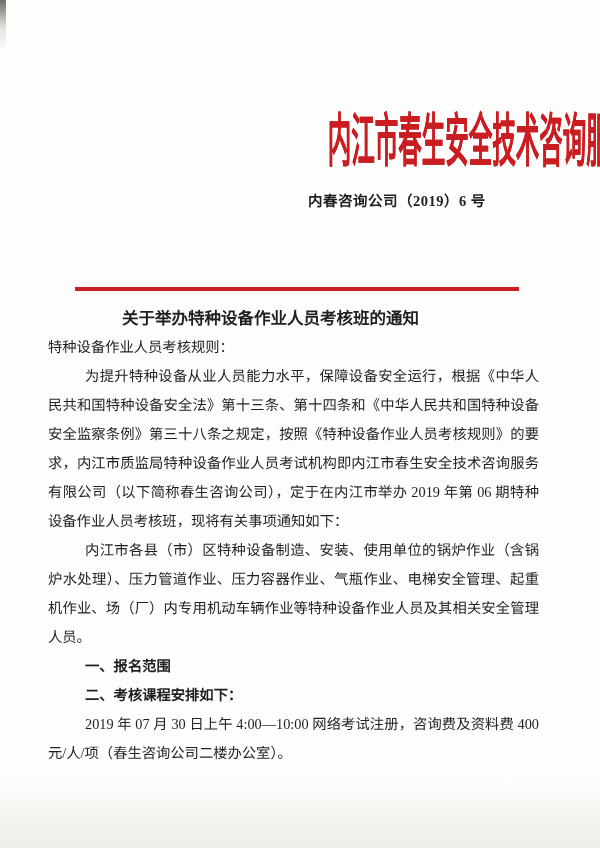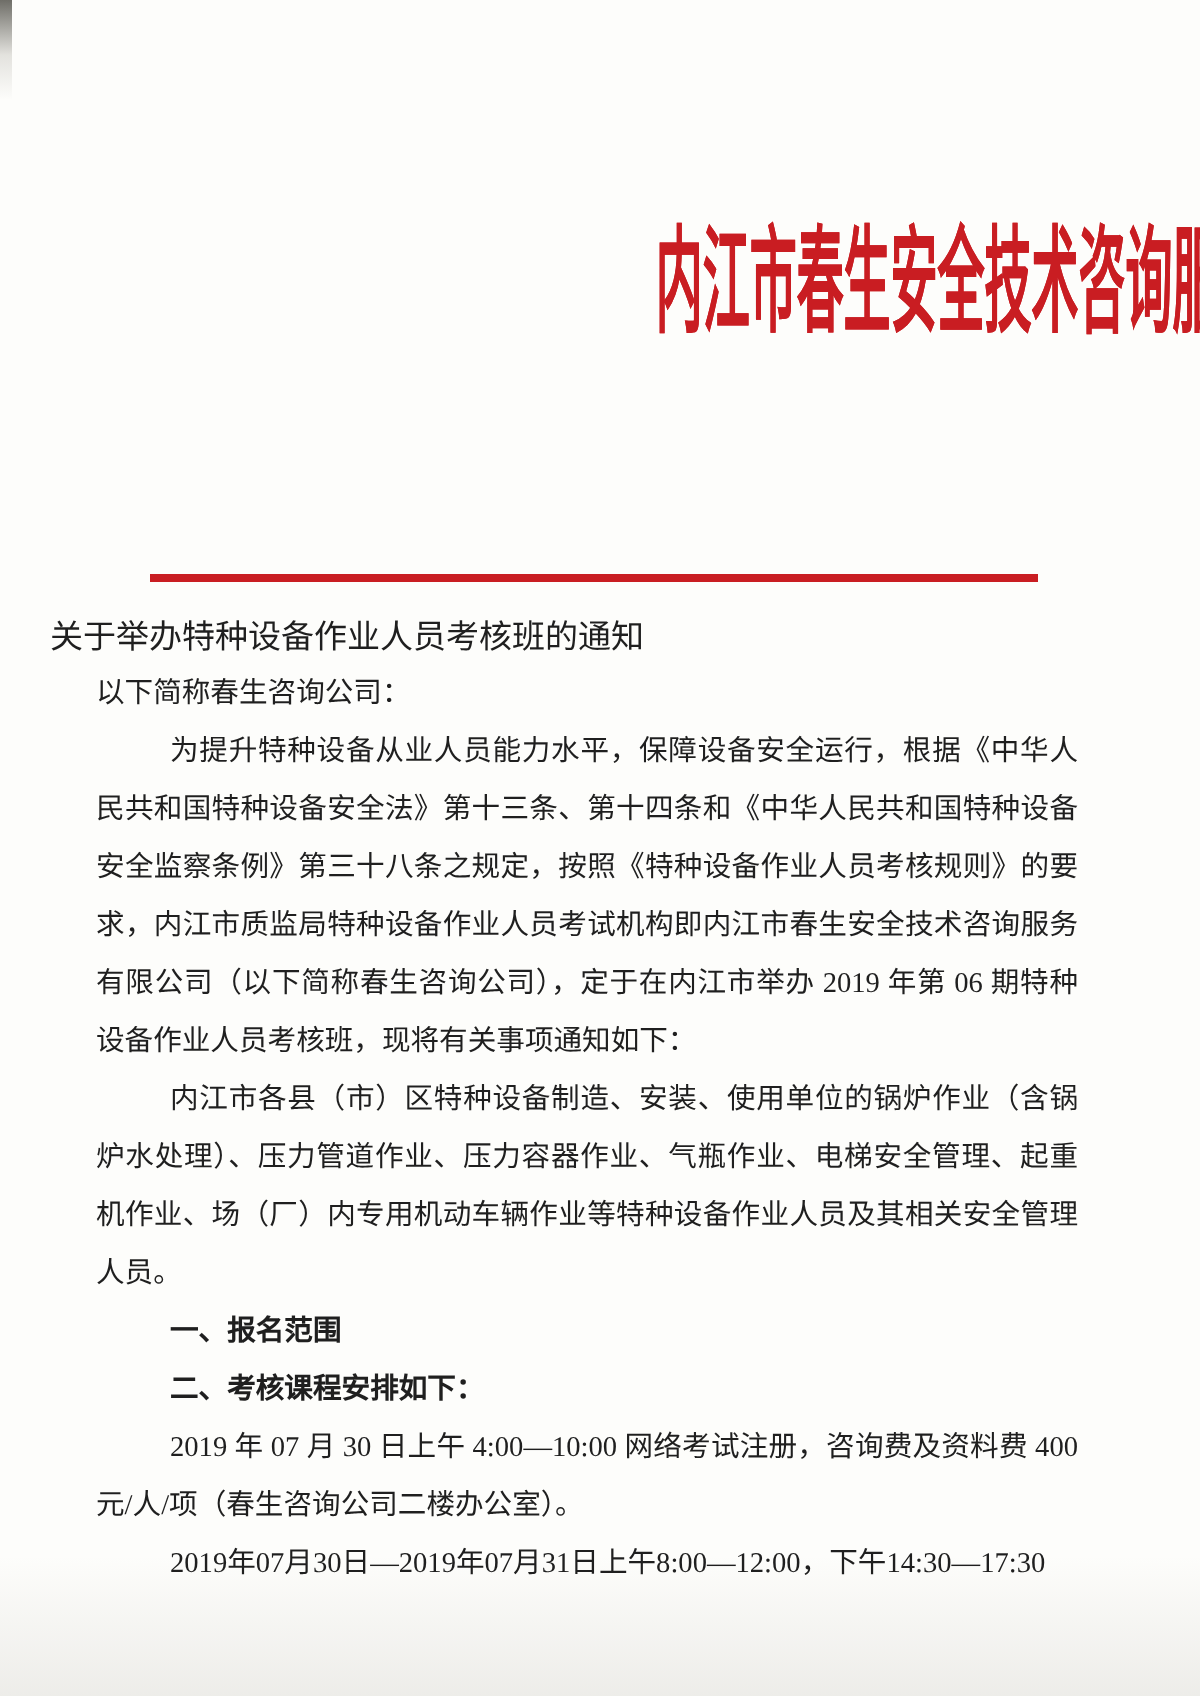--- a/index.html
+++ b/index.html
@@ -61,21 +61,22 @@
     position:absolute;top:304px;left:48px;
     width:491px;
     font-size:14.3px;
     line-height:29px;
     text-align:justify;
   }
   .notice-title{
     margin:0;
     font-size:16.5px;
     line-height:29px;
-    font-weight:400;
+    font-weight:700;
+    text-align:center;
     transform:translateX(-23px);
   }
   .doc-body p{margin:0;}
   .recipient{text-indent:0;}
   .para.indent{text-indent:37px;}
   .para.heading{
     text-indent:37px;
     font-weight:700;
     text-align:left;
   }
@@ -85,34 +86,34 @@
 
 <div class="page">
 
   <div class="scan-edge-topleft"></div>
   <div class="scan-bottom"></div>
 
   <header class="letterhead">
     <span class="company-title">内江市春生安全技术咨询服务有限公司文件</span>
   </header>
 
+  <div class="doc-number">内春咨询公司（2019）6 号</div>
 
   <div class="red-divider"></div>
 
   <main class="doc-body">
     <h1 class="notice-title">关于举办特种设备作业人员考核班的通知</h1>
 
-    <p class="recipient">以下简称春生咨询公司：</p>
+    <p class="recipient">特种设备作业人员考核规则：</p>
 
     <p class="para indent">为提升特种设备从业人员能力水平，保障设备安全运行，根据《中华人民共和国特种设备安全法》第十三条、第十四条和《中华人民共和国特种设备安全监察条例》第三十八条之规定，按照《特种设备作业人员考核规则》的要求，内江市质监局特种设备作业人员考试机构即内江市春生安全技术咨询服务有限公司（以下简称春生咨询公司），定于在内江市举办 2019 年第 06 期特种设备作业人员考核班，现将有关事项通知如下：</p>
 
     <p class="para indent">内江市各县（市）区特种设备制造、安装、使用单位的锅炉作业（含锅炉水处理）、压力管道作业、压力容器作业、气瓶作业、电梯安全管理、起重机作业、场（厂）内专用机动车辆作业等特种设备作业人员及其相关安全管理人员。</p>
 
     <p class="para heading">一、报名范围</p>
 
     <p class="para heading">二、考核课程安排如下：</p>
 
     <p class="para indent">2019 年 07 月 30 日上午 4:00—10:00 网络考试注册，咨询费及资料费 400 元/人/项（春生咨询公司二楼办公室）。</p>
 
-    <p class="para indent">2019年07月30日—2019年07月31日上午8:00—12:00，下午14:30—17:30</p>
   </main>
 
 </div>
 
 </body></html>

